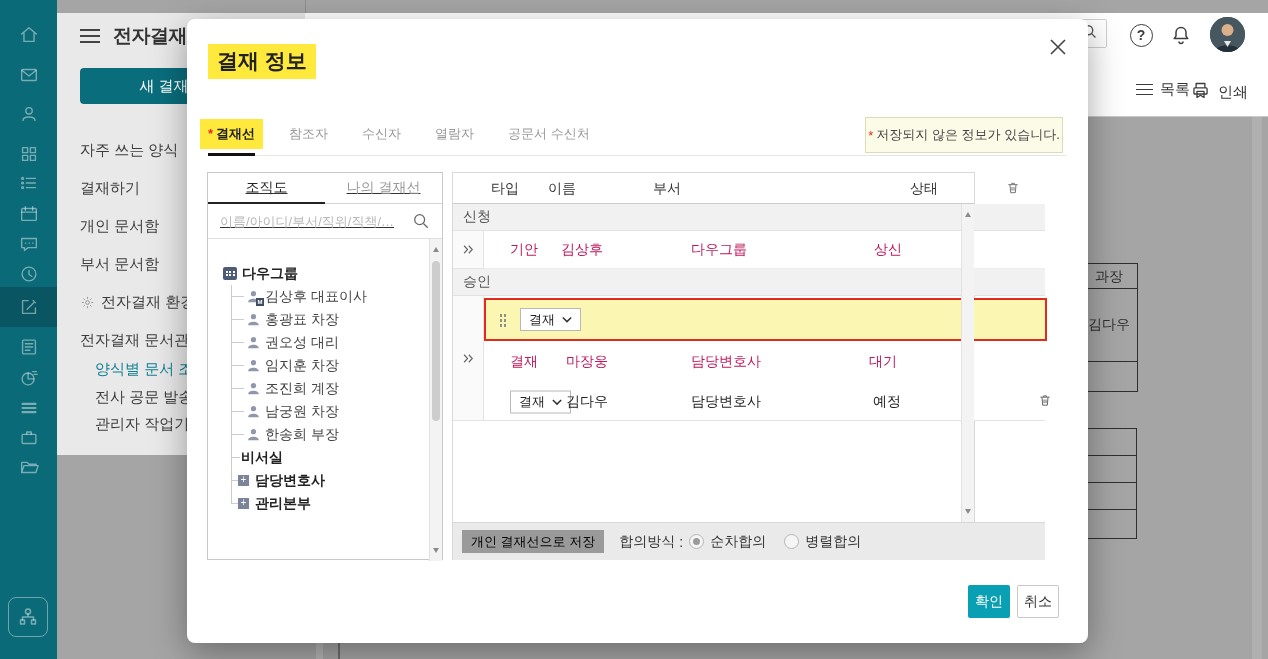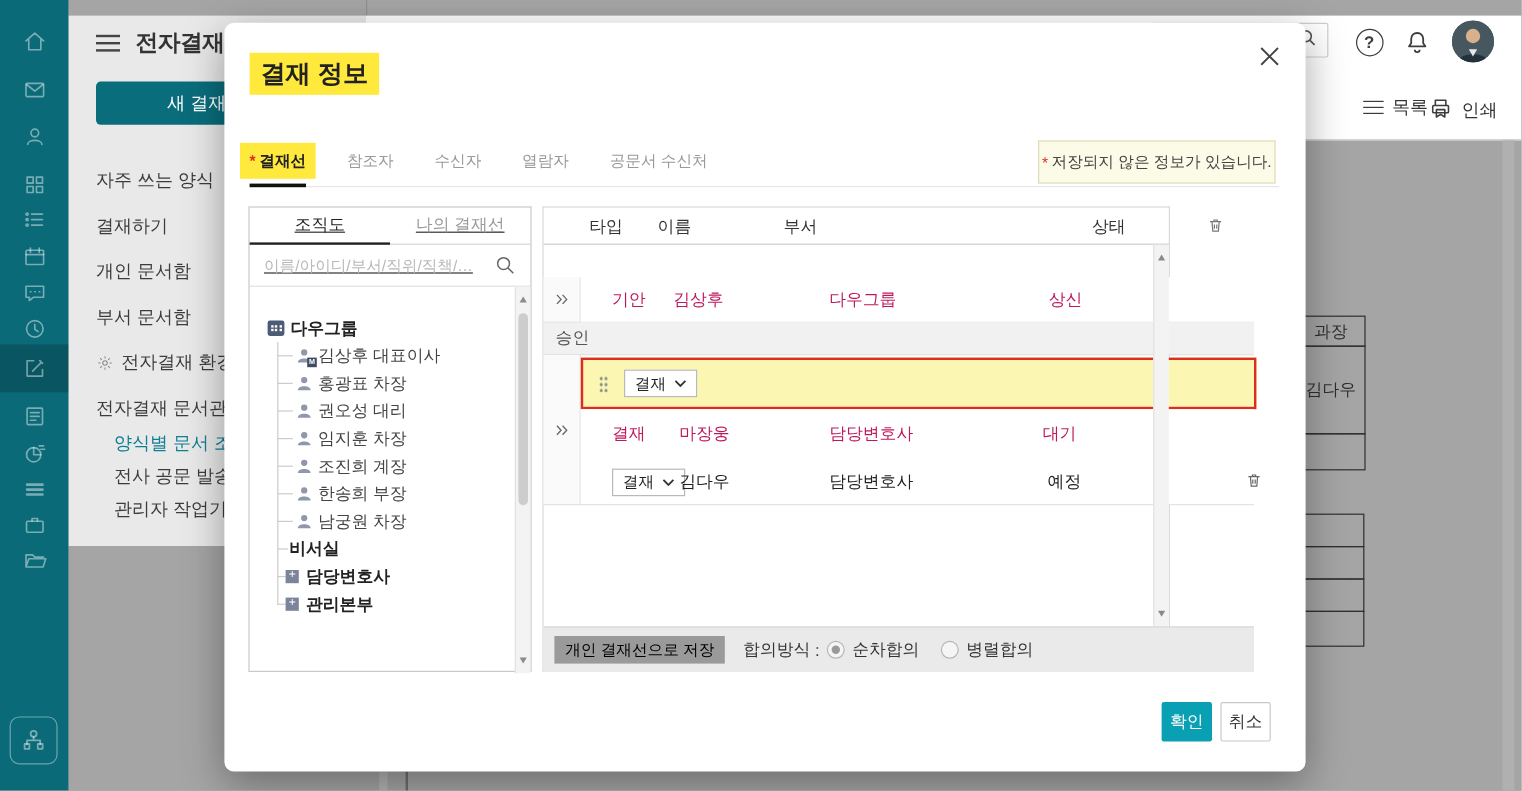--- a/index.html
+++ b/index.html
@@ -449,30 +449,30 @@
             </span>
           <span class="lbl">조진희 계장</span>
         </div>
         <div class="tree-row" style="padding-left:38px">
           <span class="p-ico">
               <svg width="15" height="15" viewBox="0 0 24 24" fill="#8e97ab">
                 <circle cx="12" cy="7.5" r="4.2"></circle>
                 <path d="M3.5 21c0-7 17-7 17 0z"></path>
               </svg>
             </span>
+          <span class="lbl">남궁원 차장</span>
+        </div>
+        <div class="tree-row" style="padding-left:38px">
+          <span class="p-ico">
+              <svg width="15" height="15" viewBox="0 0 24 24" fill="#8e97ab">
+                <circle cx="12" cy="7.5" r="4.2"></circle>
+                <path d="M3.5 21c0-7 17-7 17 0z"></path>
+              </svg>
+            </span>
           <span class="lbl">한송희 부장</span>
-        </div>
-        <div class="tree-row" style="padding-left:38px">
-          <span class="p-ico">
-              <svg width="15" height="15" viewBox="0 0 24 24" fill="#8e97ab">
-                <circle cx="12" cy="7.5" r="4.2"></circle>
-                <path d="M3.5 21c0-7 17-7 17 0z"></path>
-              </svg>
-            </span>
-          <span class="lbl">남궁원 차장</span>
         </div>
         <div class="tree-row" style="padding-left:33px">
           <span class="lbl bold">비서실</span>
         </div>
         <div class="tree-row" style="padding-left:30px">
           <span class="plus-box">+</span>
           <span class="lbl bold">담당변호사</span>
         </div>
         <div class="tree-row" style="padding-left:30px">
           <span class="plus-box">+</span>
@@ -491,20 +491,23 @@
       <div class="appr-head">
         <span class="h-type">타입</span>
         <span class="h-name">이름</span>
         <span class="h-dept">부서</span>
         <span class="h-status">상태</span>
         <span class="h-trash"><svg width="16" height="16" viewBox="0 0 24 24" fill="none" stroke="#777" stroke-width="1.5">
               <path d="M5 7h14 M10 7V5h4v2 M7.5 7l1 12h7l1-12 M10.5 10.5v5.5 M13.5 10.5v5.5"></path>
             </svg></span>
       </div>
 
+      <div class="sect-row" style="top:31px">
+          <span>신청</span>
+        </div>
 
       <div class="grp-nav" style="top:58px; height:38px;">
         <svg width="15" height="15" viewBox="0 0 24 24" fill="none" stroke="#666" stroke-width="1.8">
             <path d="M5 6l5.5 6L5 18 M12.5 6l5.5 6-5.5 6"></path>
           </svg>
       </div>
       <div class="row dim" style="top:58px; height:38px;">
         <span class="cell c-type">기안</span>
         <span class="cell c-name">김상후</span>
         <span class="cell c-dept">다우그룹</span>

